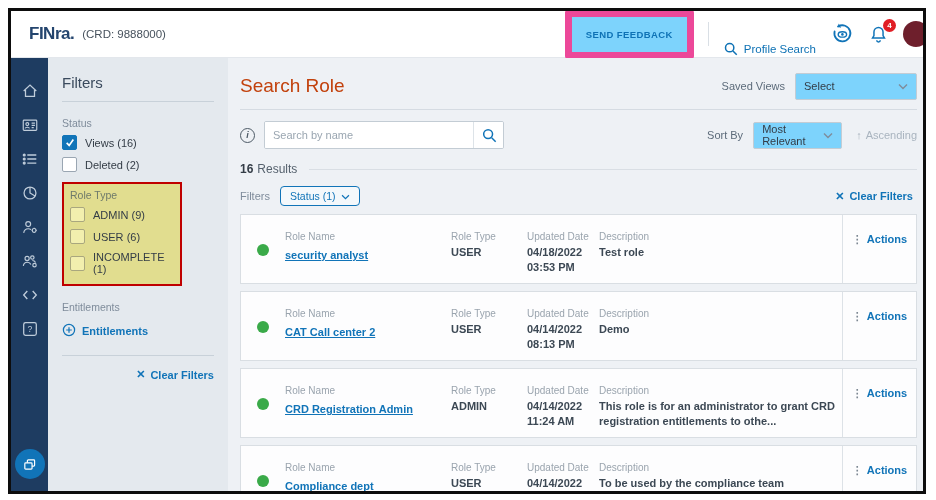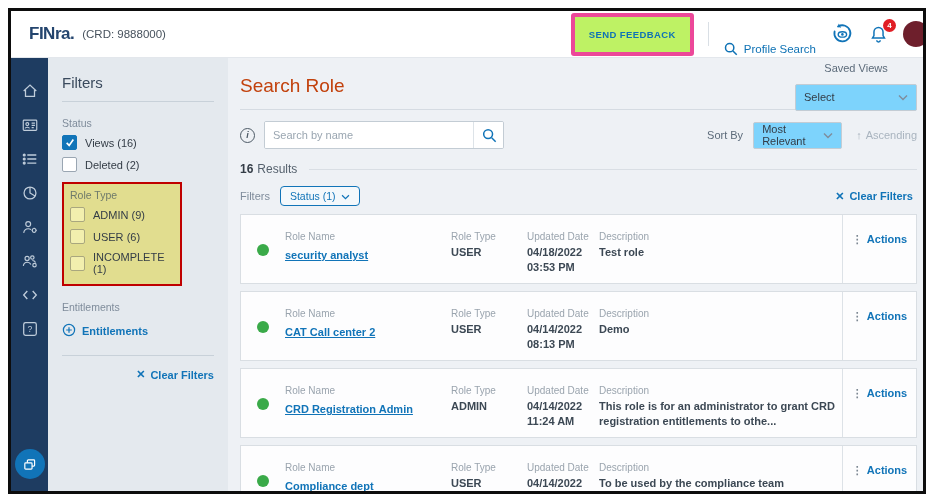--- a/index.html
+++ b/index.html
@@ -8,21 +8,21 @@
   .frame { position:absolute; left:8px; top:8px; width:918px; height:486px;
            border:3px solid #0d0d0d; background:#fff; overflow:hidden;
            display:flex; flex-direction:column; }
 
   
   .topbar { height:47px; flex:0 0 47px; background:#fff; display:flex; align-items:center;
             padding:0 12px 0 18px; border-bottom:1px solid #e3e7ec; }
   .logo { font-size:17px; font-weight:bold; color:#24456e; letter-spacing:-0.5px; }
   .crd { font-size:11.5px; color:#47525d; margin-left:8px; }
   .topbar-right { margin-left:auto; display:flex; align-items:center; gap:14px; }
-  .feedback-btn { background:#bef264; border:4px solid #ec4899; color:#0e72b5; font-weight:bold;
+  .feedback-btn { background:#7dd3fc; border:7px solid #ec4899; color:#0e72b5; font-weight:bold;
                   font-size:9.5px; letter-spacing:0.4px; padding:12px 14px; border-radius:3px;
                   font-family:"Liberation Sans", sans-serif; cursor:pointer; }
   .vdiv { width:1px; height:24px; background:#d9dfe5; }
   .profile-search { display:flex; align-items:center; gap:6px; color:#0e72b5; font-size:11.5px; cursor:pointer;margin-top:30px; }
   .iconbtn { display:flex; align-items:center; cursor:pointer; }
   .bell-wrap { position:relative; }
   .badge { position:absolute; top:-5px; right:-7px; background:#e01e25; color:#fff;
            font-size:8px; font-weight:bold; width:13px; height:13px; border-radius:50%;
            display:flex; align-items:center; justify-content:center; }
   .avatar { width:26px; height:26px; border-radius:50%; background:#6e1f2c; margin-right:-18px; flex:0 0 26px; }
@@ -53,21 +53,21 @@
   .highlight-group .f-label { margin-top:0; color:#6e7a6a; }
   .ent-link { display:flex; align-items:center; gap:6px; color:#1174b8; font-size:11px;
               font-weight:bold; margin-top:10px; cursor:pointer; }
   .clear-filters { display:flex; align-items:center; justify-content:flex-end; gap:5px;
                    color:#1174b8; font-size:11px; font-weight:bold; margin-top:12px; cursor:pointer; }
 
   
   .main { flex:1; background:#eef1f5; padding:0 6px 0 12px; overflow:hidden; }
   .title-row { margin-top:14px; display:flex; align-items:center; height:28px; }
   .main-title { font-size:19px; color:#c2410c; }
-  .saved-views { margin-left:auto; display:flex; align-items:center; gap:10px;flex-direction:column; }
+  .saved-views { margin-left:auto; display:flex; align-items:center; gap:10px; }
   .sv-label { font-size:11px; color:#5c6b7a; }
   .select { background:#7dd3fc; border:1px solid #c3ccd4; border-radius:2px; height:27px;
             display:flex; align-items:center; padding:0 8px; font-size:11px; color:#333c46;
             cursor:pointer; }
   .select .chev { margin-left:auto; }
   .sv-select { width:122px; }
   .create-btn { background:#0e72b5; color:#fff; border:none; font-weight:bold; font-size:10px;
                 letter-spacing:0.3px; padding:8px 13px; border-radius:3px; margin-left:12px;
                 font-family:"Liberation Sans", sans-serif; cursor:pointer; }
   .main-divider { height:1px; background:#d5dbe2; margin-top:9px; }

